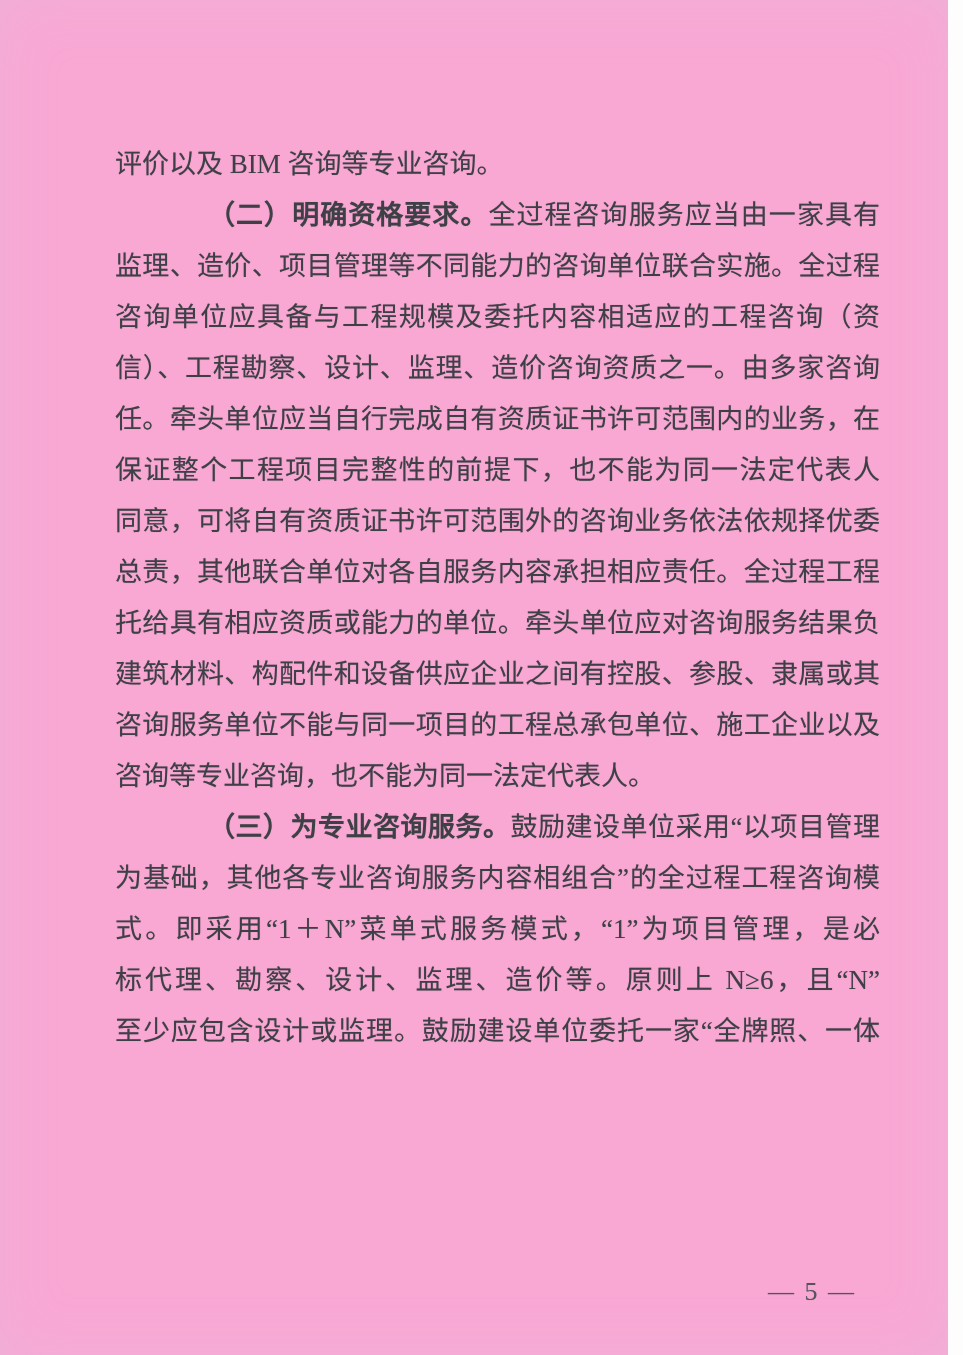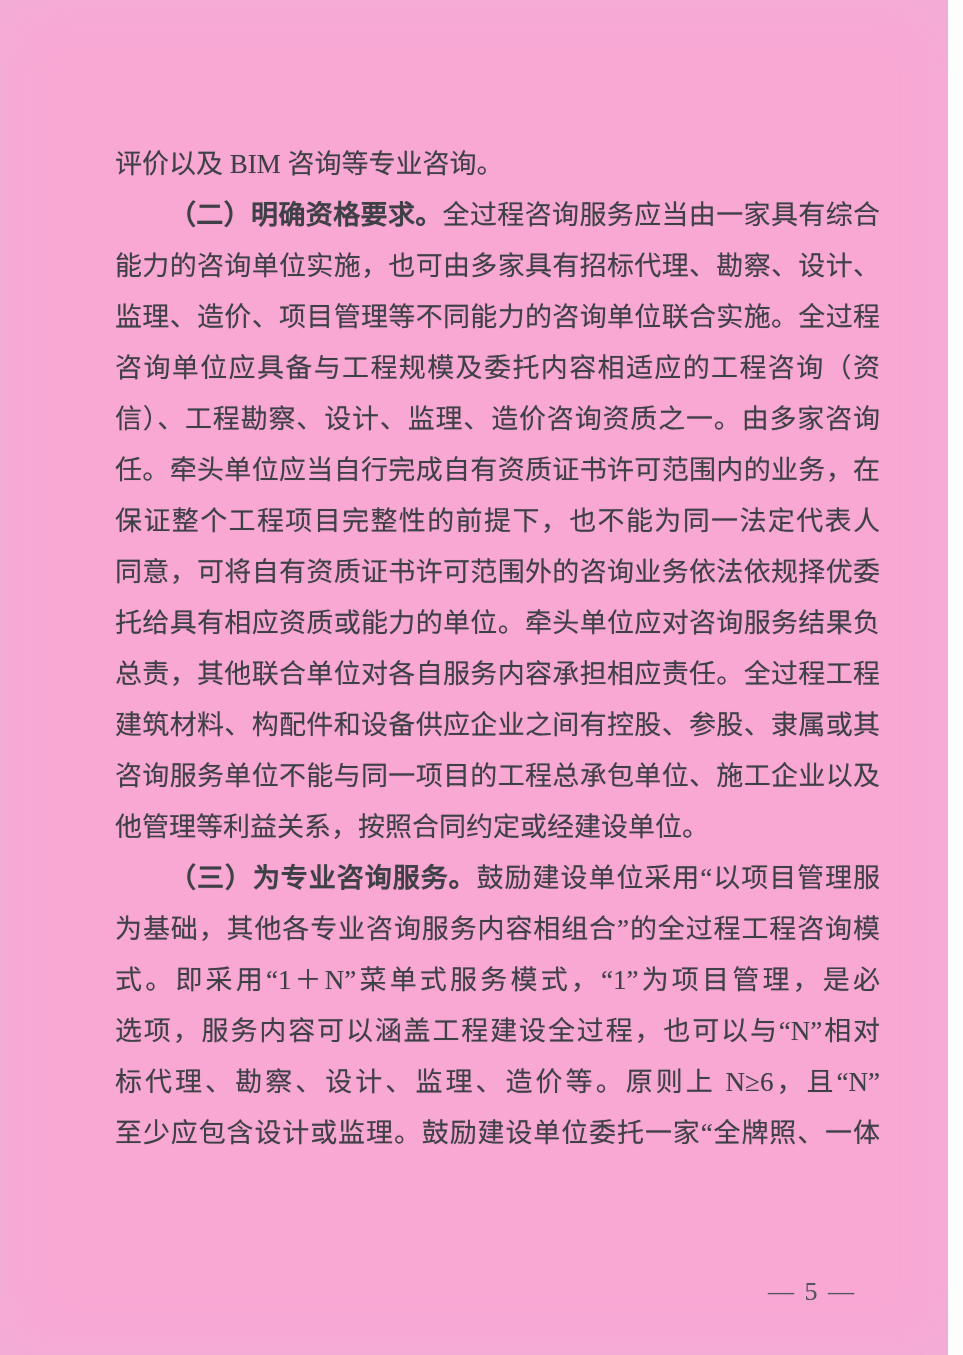--- a/index.html
+++ b/index.html
@@ -33,21 +33,21 @@
     overflow: hidden;
   }
   .line.just {
     text-align: justify;
     text-align-last: justify;
   }
   .line.ind {
     padding-left: 54px;
   }
   .seg { font-weight: normal; }
-  .seg.bold { font-weight: 700; }
+  .seg.bold { font-weight: 700; margin-left: 39px; }
   .page-number {
     position: absolute;
     top: 1272px;
     right: 92px;
     font-size: 26px;
     line-height: 40px;
     color: #54555c;
     letter-spacing: 2px;
     text-shadow: 0 0 1px rgba(90, 90, 100, 0.3);
   }
@@ -55,36 +55,34 @@
 </head>
 <body>
 
 <div class="page">
   <div class="content">
       <div class="para">
         <div class="line"><span class="seg">评价以及 BIM 咨询等专业咨询。</span></div>
       </div>
       <div class="para">
         <div class="line just ind"><span class="seg bold">（二）明确资格要求。</span><span class="seg">全过程咨询服务应当由一家具有综合</span></div>
-        <div class="line just"><span class="seg">能力的咨询单位实施，也可由多家具有招标代理、勘察、设计、</span></div>
         <div class="line just"><span class="seg">监理、造价、项目管理等不同能力的咨询单位联合实施。全过程</span></div>
         <div class="line just"><span class="seg">咨询单位应具备与工程规模及委托内容相适应的工程咨询（资</span></div>
         <div class="line just"><span class="seg">信）、工程勘察、设计、监理、造价咨询资质之一。由多家咨询</span></div>
         <div class="line just"><span class="seg">任。牵头单位应当自行完成自有资质证书许可范围内的业务，在</span></div>
         <div class="line just"><span class="seg">保证整个工程项目完整性的前提下，也不能为同一法定代表人</span></div>
         <div class="line just"><span class="seg">同意，可将自有资质证书许可范围外的咨询业务依法依规择优委</span></div>
+        <div class="line just"><span class="seg">总责，其他联合单位对各自服务内容承担相应责任。全过程工程</span></div>
         <div class="line just"><span class="seg">托给具有相应资质或能力的单位。牵头单位应对咨询服务结果负</span></div>
-        <div class="line just"><span class="seg">总责，其他联合单位对各自服务内容承担相应责任。全过程工程</span></div>
         <div class="line just"><span class="seg">建筑材料、构配件和设备供应企业之间有控股、参股、隶属或其</span></div>
         <div class="line just"><span class="seg">咨询服务单位不能与同一项目的工程总承包单位、施工企业以及</span></div>
-        <div class="line"><span class="seg">他管理等利益关系，按照合同约定或经建设单位。</span></div>
+        <div class="line"><span class="seg">咨询等专业咨询，也不能为同一法定代表人。</span></div>
       </div>
       <div class="para">
         <div class="line just ind"><span class="seg bold">（三）为专业咨询服务。</span><span class="seg">鼓励建设单位采用“以项目管理服务</span></div>
         <div class="line just"><span class="seg">为基础，其他各专业咨询服务内容相组合”的全过程工程咨询模</span></div>
         <div class="line just"><span class="seg">式。即采用“1＋N”菜单式服务模式，“1”为项目管理，是必</span></div>
-        <div class="line just"><span class="seg">选项，服务内容可以涵盖工程建设全过程，也可以与“N”相对</span></div>
         <div class="line just"><span class="seg">标代理、勘察、设计、监理、造价等。原则上 N≥6，且“N”</span></div>
         <div class="line just"><span class="seg">至少应包含设计或监理。鼓励建设单位委托一家“全牌照、一体</span></div>
       </div>
     </div>
   <div class="page-number">— 5 —</div>
 </div>
 
 </body></html>

